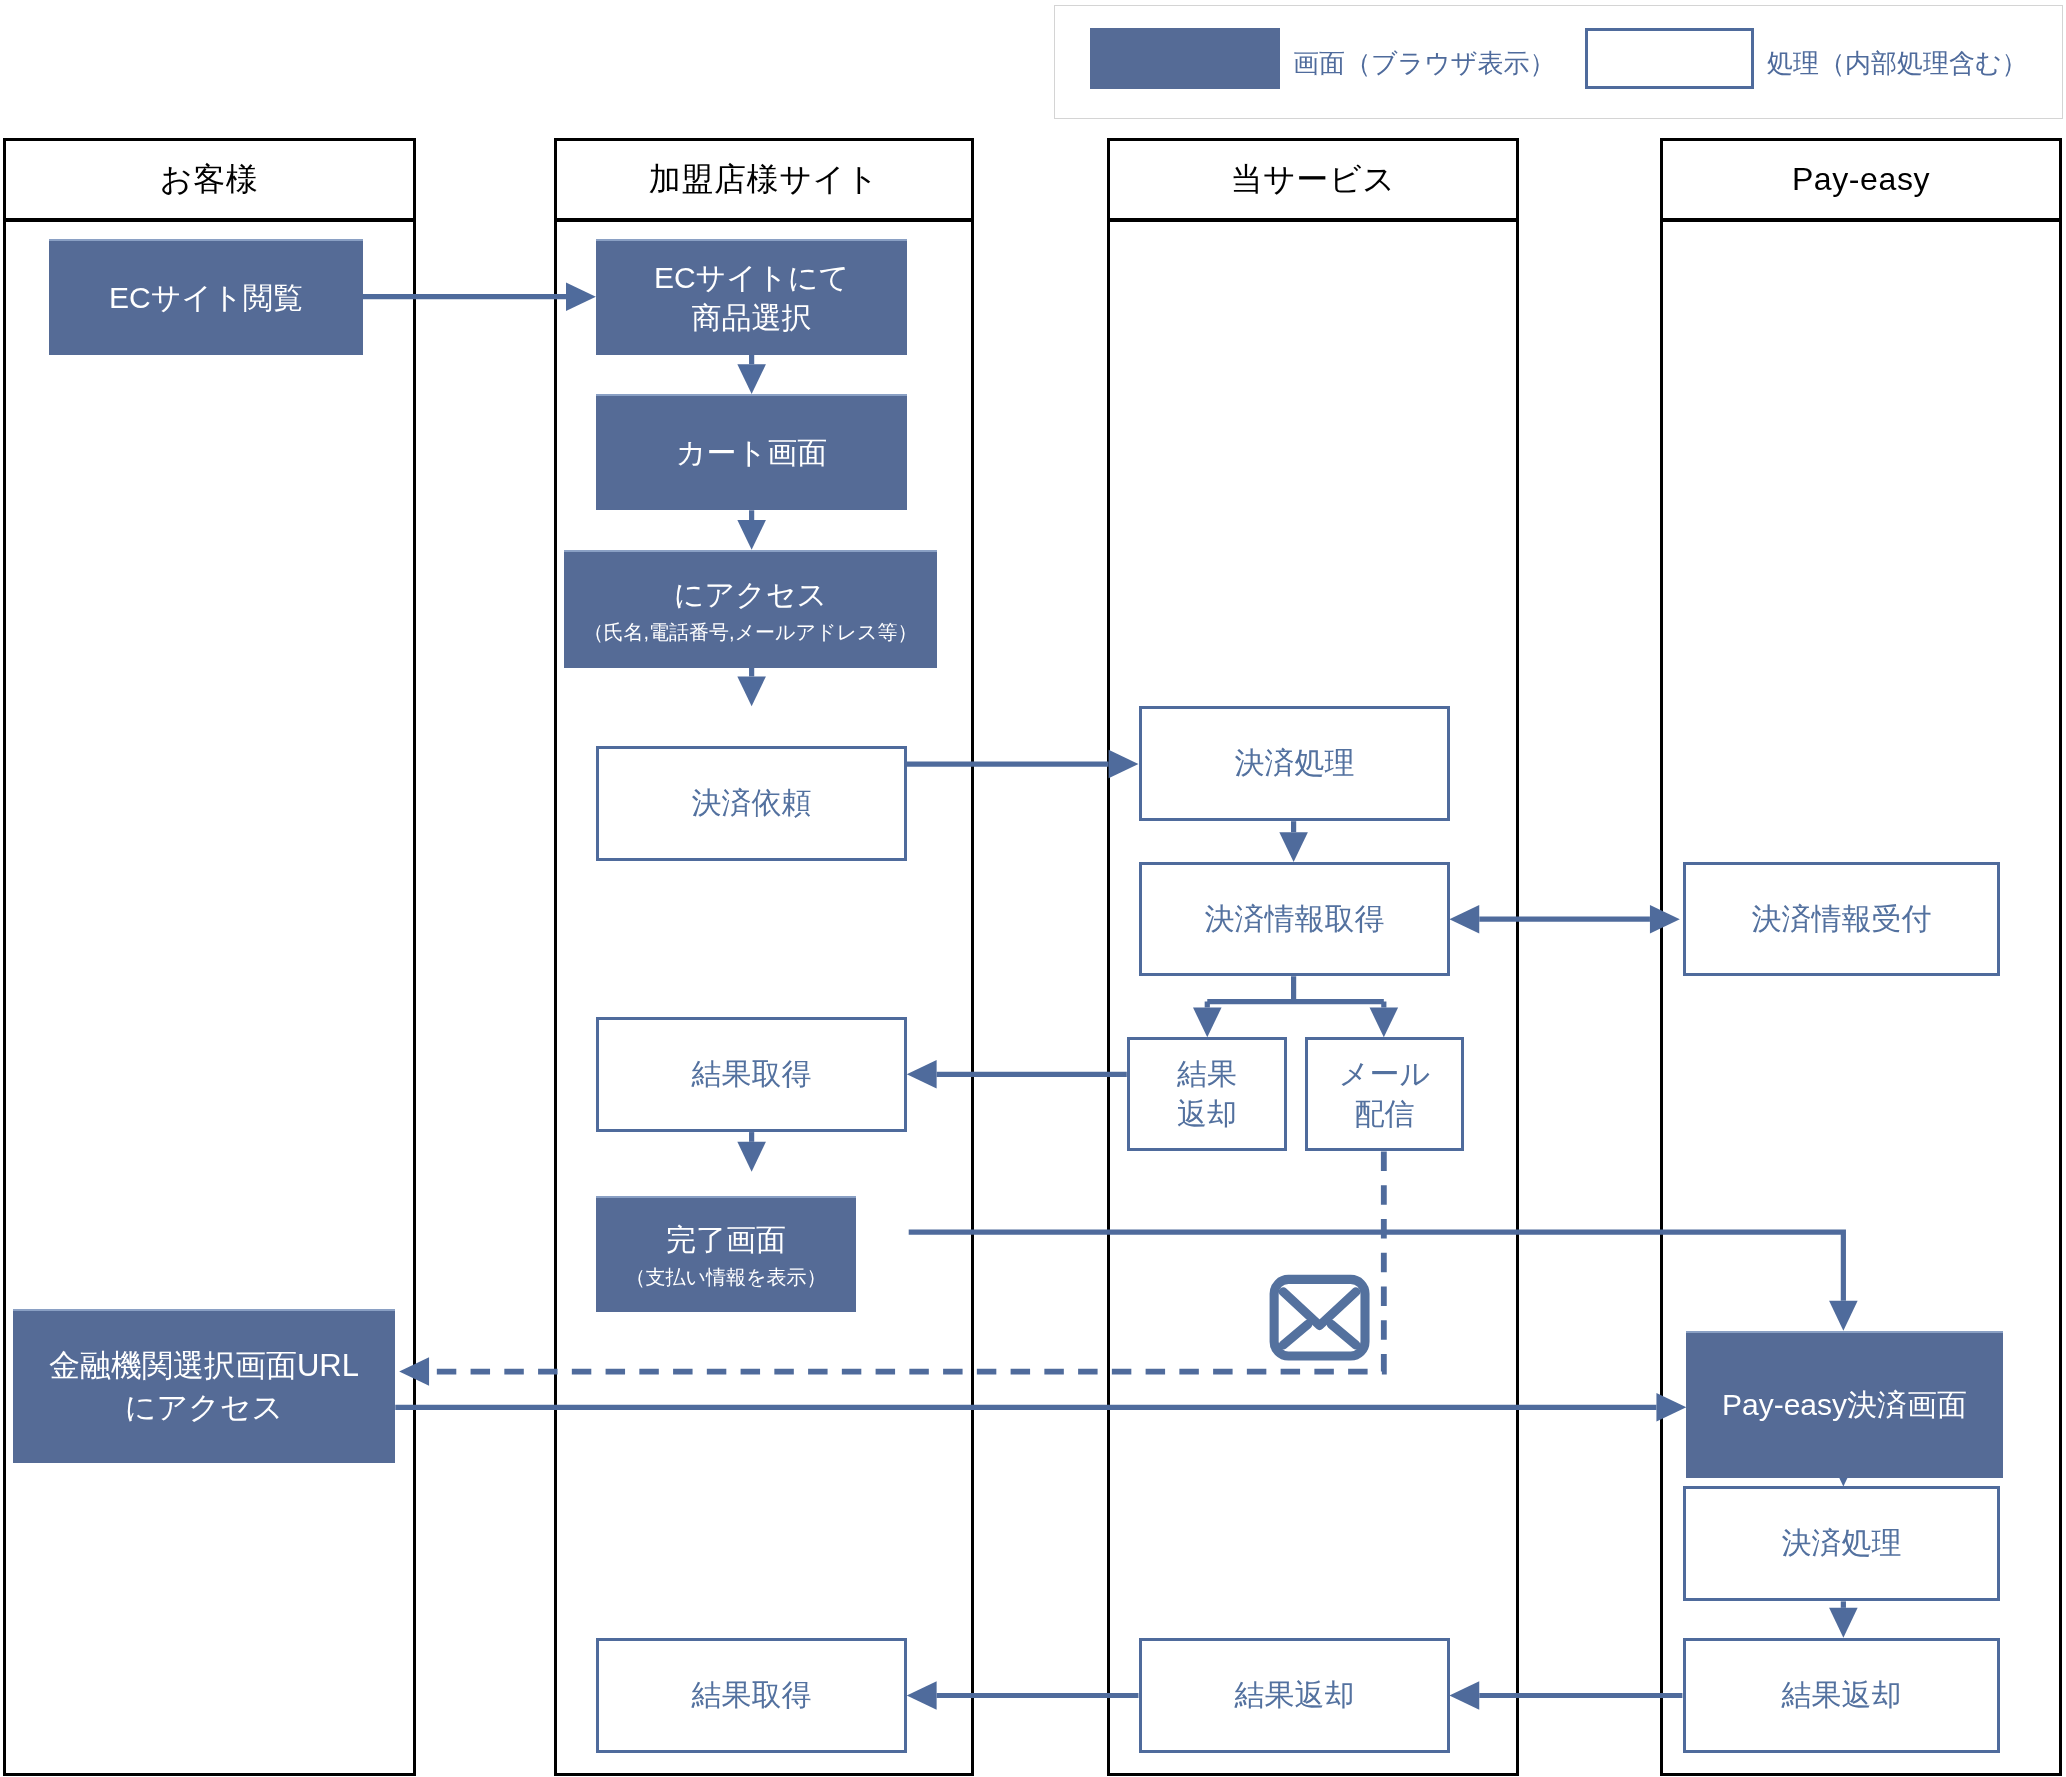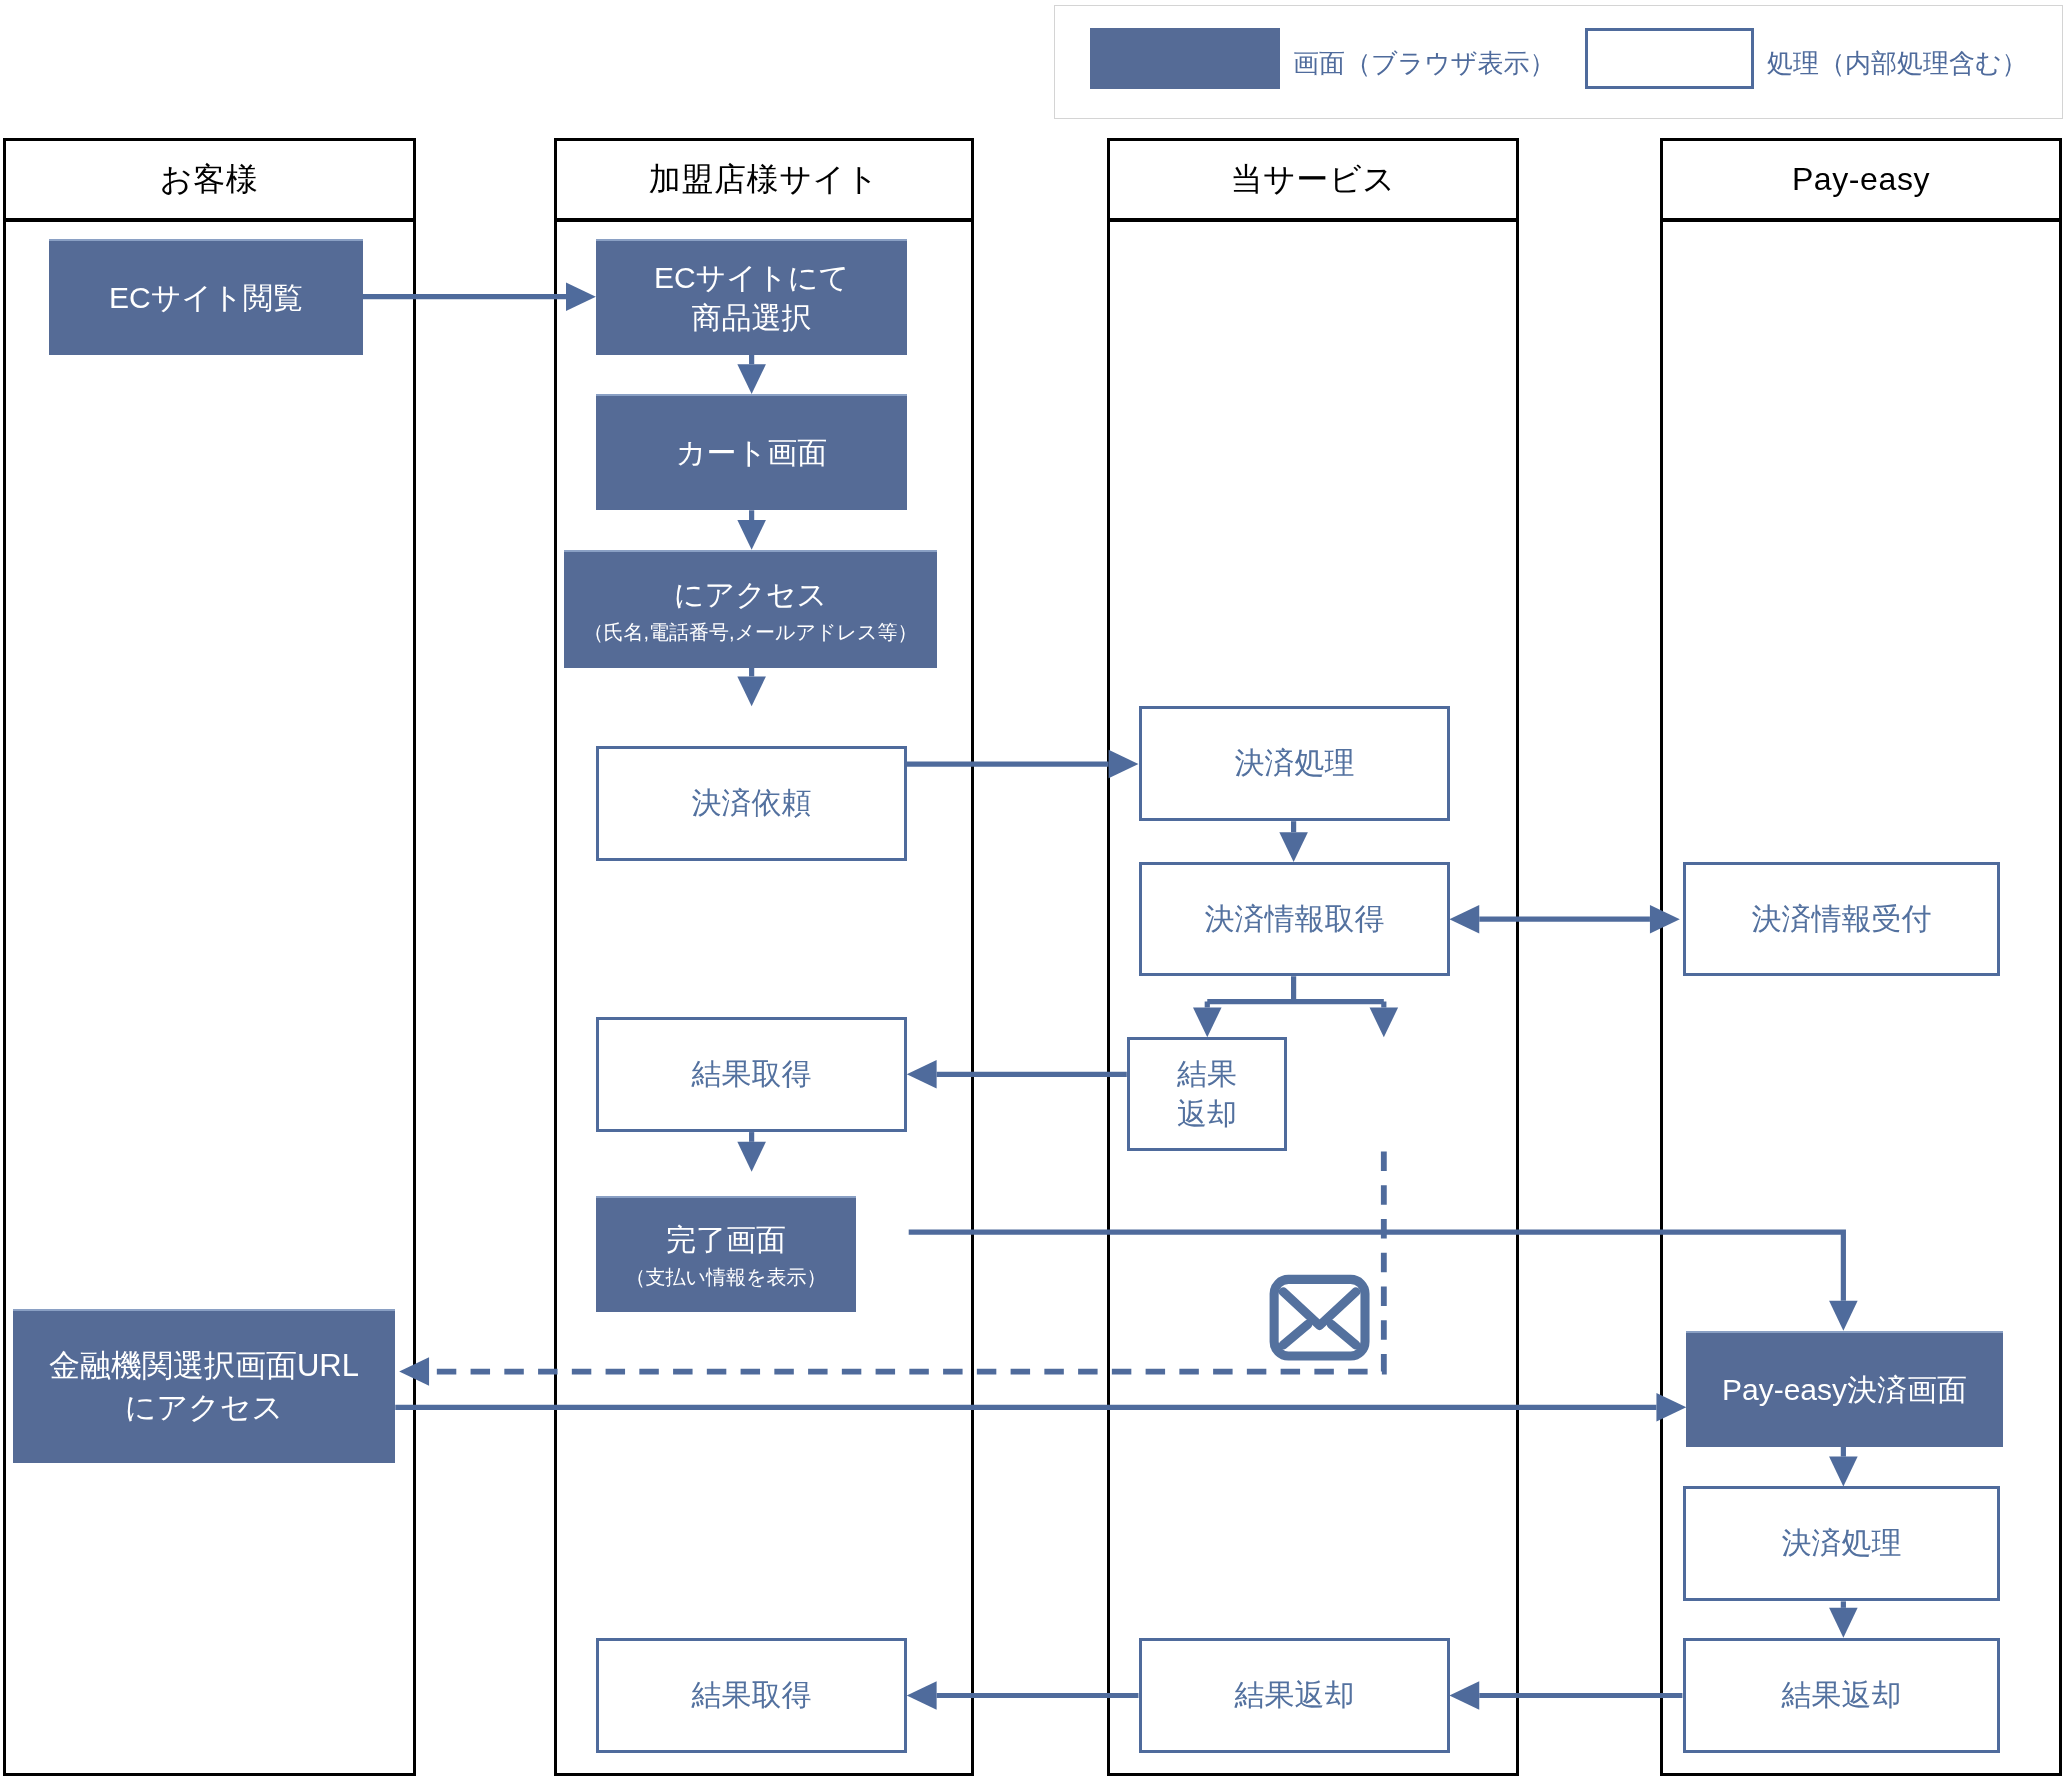--- a/index.html
+++ b/index.html
@@ -144,32 +144,36 @@
 
   <div class="node process" style="left:596px;top:1017px;width:311px;height:115px;">
     <span>結果取得</span>
   </div>
 
   <div class="node process" style="left:1127px;top:1037px;width:160px;height:114px;">
     <span>結果
 返却</span>
   </div>
 
+  <div class="node process" style="left:1305px;top:1037px;width:159px;height:114px;">
+    <span>メール
+配信</span>
+  </div>
 
   <div class="node screen" style="left:596px;top:1196px;width:260px;height:116px;">
     <span>完了画面</span>
     <span class="sub">（支払い情報を表示）</span>
   </div>
 
   <div class="node screen big" style="left:13px;top:1309px;width:382px;height:154px;">
     <span>金融機関選択画面URL
 にアクセス</span>
   </div>
 
-  <div class="node screen" style="left:1686px;top:1331px;width:317px;height:116px;">
+  <div class="node screen" style="left:1686px;top:1331px;width:317px;height:147px;">
     <span>Pay-easy決済画面</span>
   </div>
 
   <div class="node process" style="left:1683px;top:1486px;width:317px;height:115px;">
     <span>決済処理</span>
   </div>
 
   <div class="node process" style="left:1683px;top:1638px;width:317px;height:115px;">
     <span>結果返却</span>
   </div>

